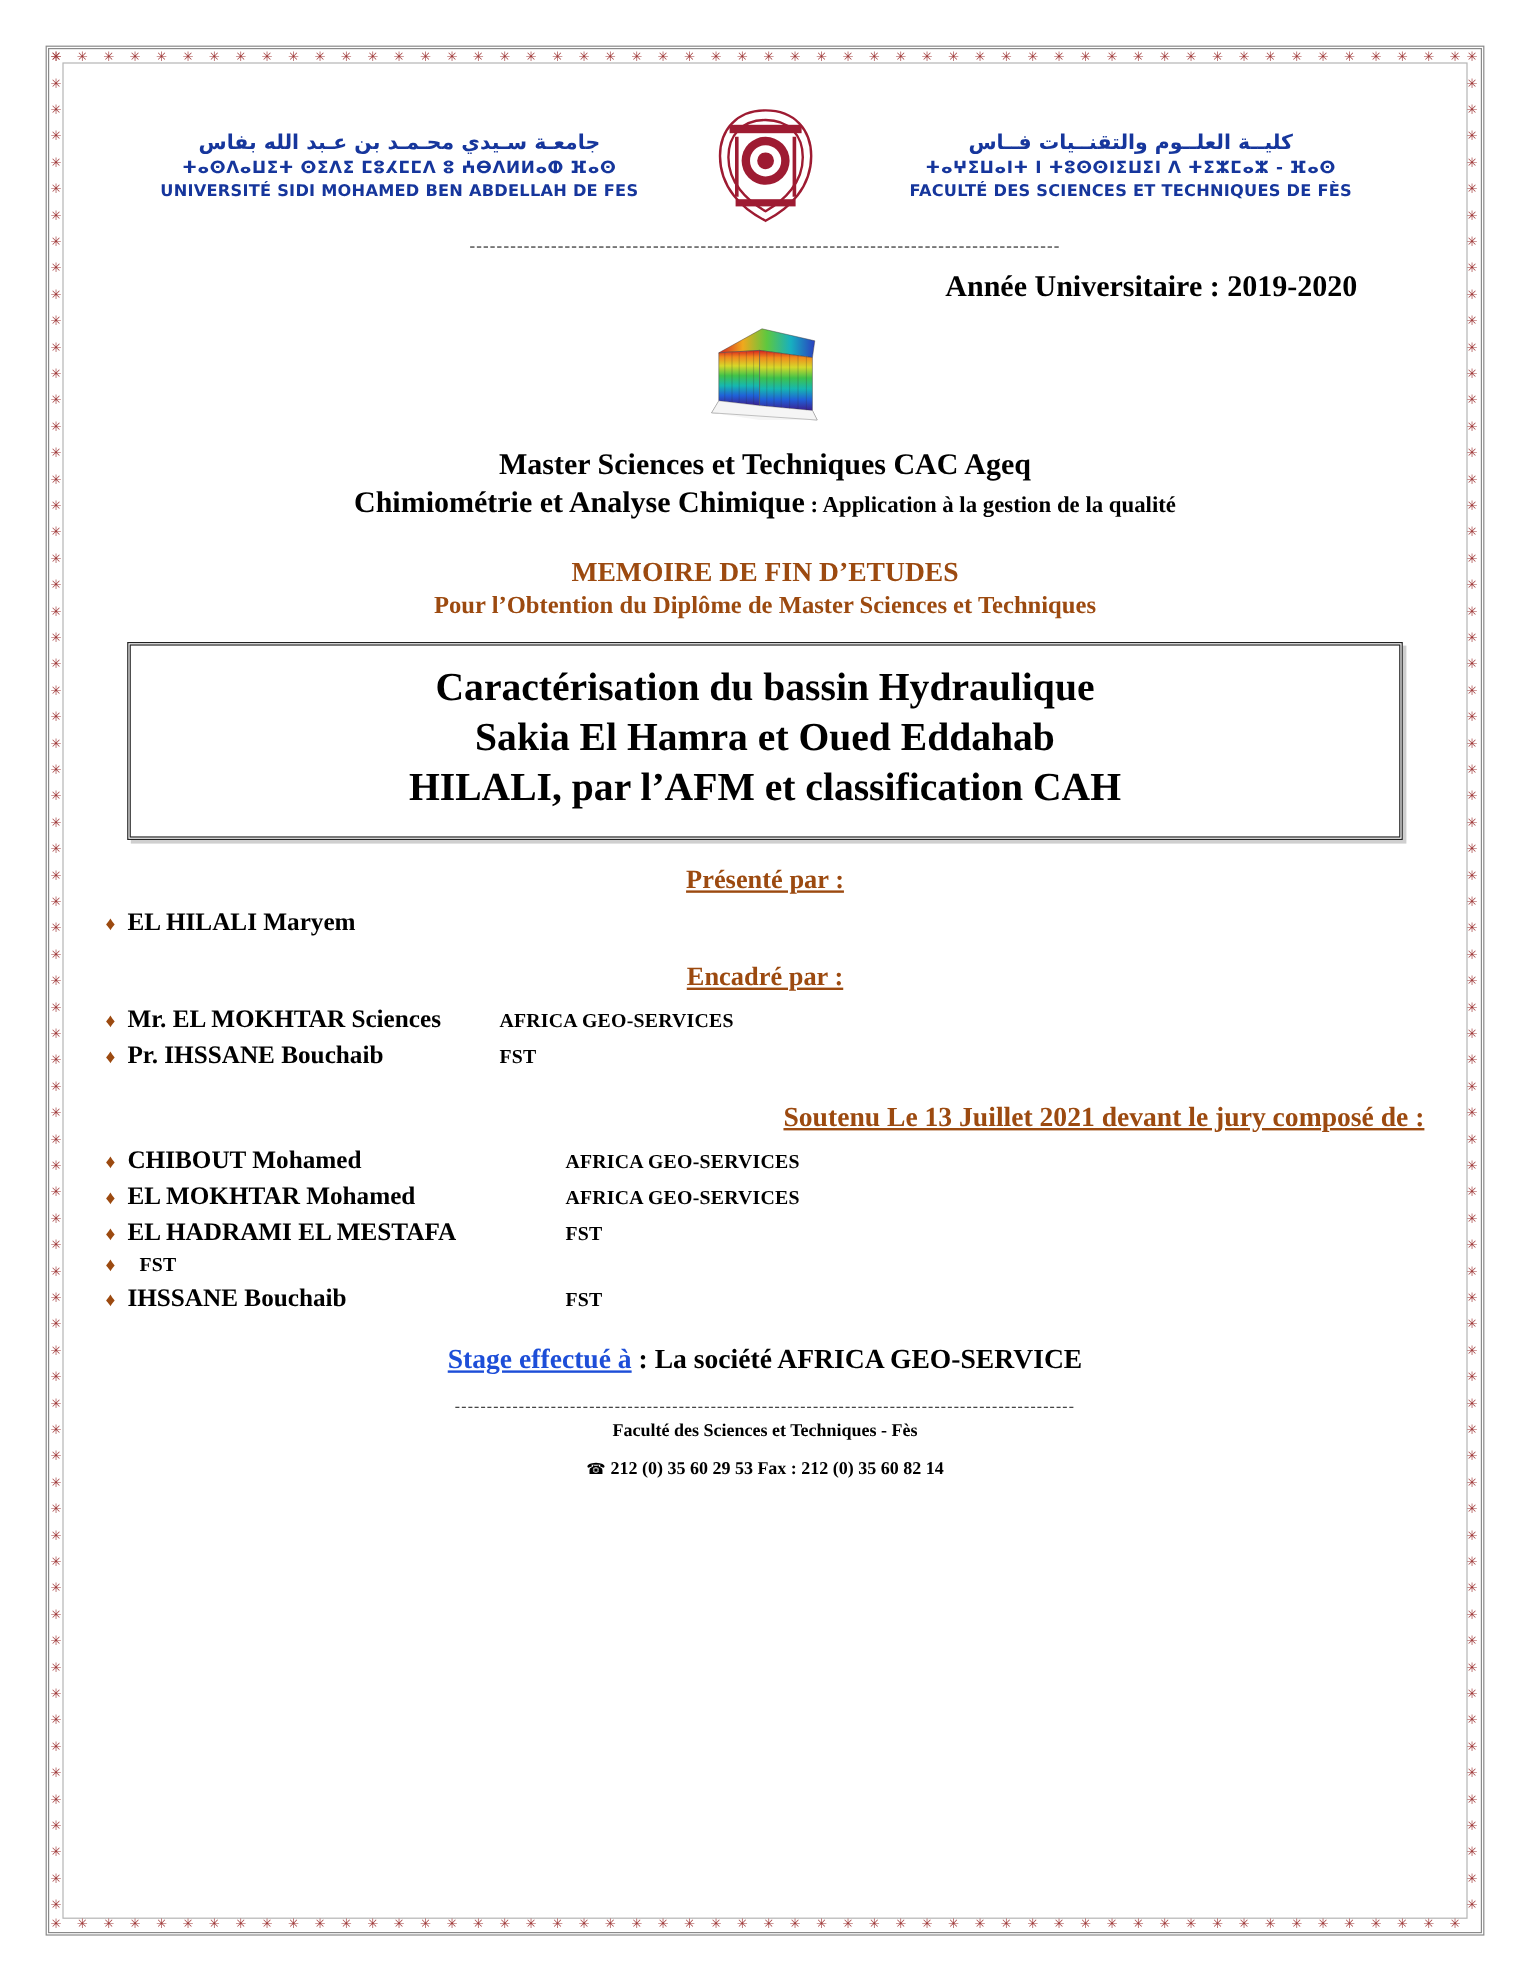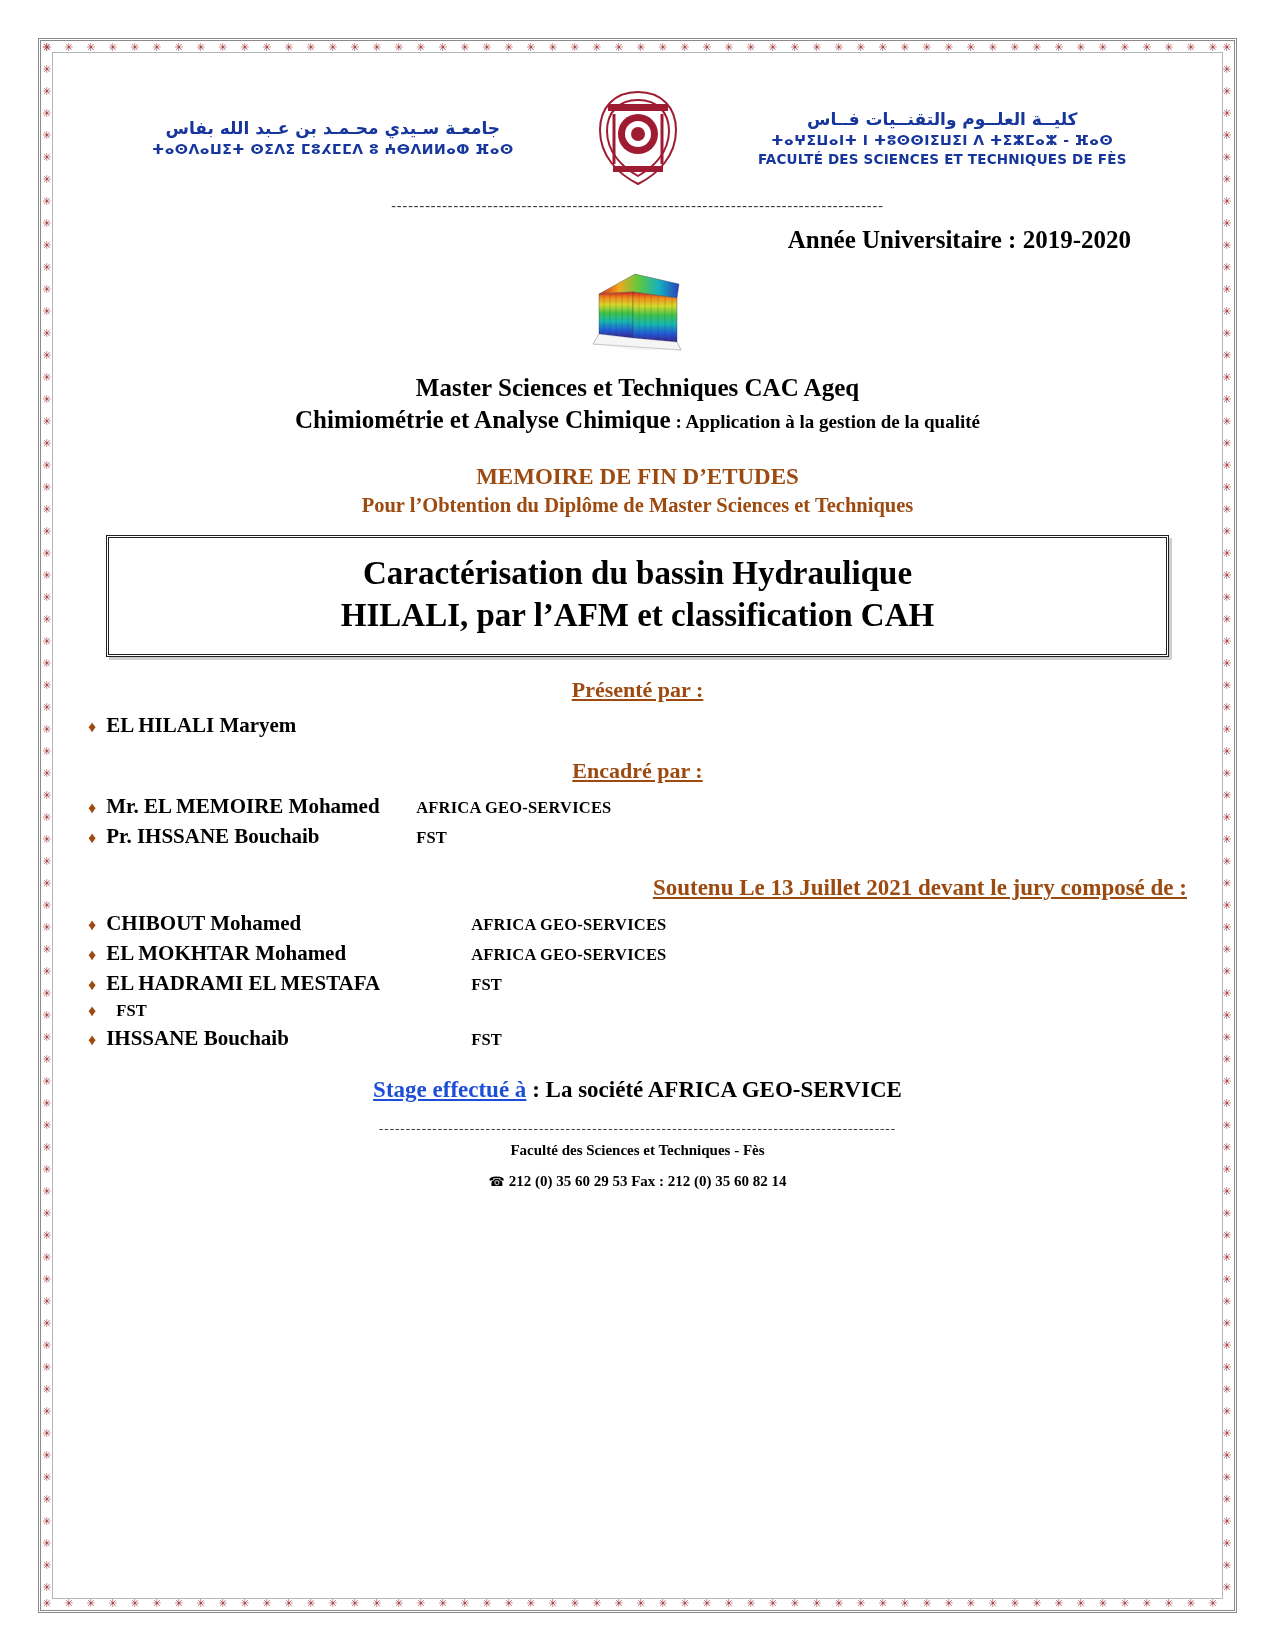--- a/index.html
+++ b/index.html
@@ -526,20 +526,21 @@
     <span style="left: 1180px; top: 1540px;">✳</span>
   </div>
 
 <div class="content">
 
   <div class="header">
 
     <div class="uni-block">
       <div class="uni-ar">جامعـة سـيدي محـمـد بن عـبد الله بفاس</div>
       <div class="uni-tif">ⵜⴰⵙⴷⴰⵡⵉⵜ ⵙⵉⴷⵉ ⵎⵓⵃⵎⵎⴷ ⵓ ⵄⴱⴷⵍⵍⴰⵀ ⴼⴰⵙ</div>
+      <div class="uni-fr">UNIVERSITÉ SIDI MOHAMED BEN ABDELLAH DE FES</div>
     </div>
 
     <div class="crest">
       <svg viewBox="0 0 108 104" width="108" height="104" aria-hidden="true">
         <g fill="none" stroke="#9e1b32" stroke-width="2">
           <path d="M54 6 C30 6 16 22 16 44 C16 70 34 88 54 98 C74 88 92 70 92 44 C92 22 78 6 54 6 Z"></path>
           <path d="M54 14 C34 14 23 27 23 45 C23 66 38 81 54 90 C70 81 85 66 85 45 C85 27 74 14 54 14 Z"></path>
         </g>
         <circle cx="54" cy="48" r="20" fill="#9e1b32"></circle>
         <circle cx="54" cy="48" r="13" fill="#ffffff"></circle>
@@ -614,36 +615,37 @@
   <div class="master-title">Master Sciences et Techniques CAC Ageq</div>
   <div class="master-sub">
     <span>Chimiométrie et Analyse Chimique</span><span class="small"> : Application à la gestion de la qualité</span>
   </div>
 
   <div class="memoire">MEMOIRE DE FIN D’ETUDES</div>
   <div class="memoire-sub">Pour l’Obtention du Diplôme de Master Sciences et Techniques</div>
 
   <div class="title-box">
     <div class="line">Caractérisation du bassin Hydraulique</div>
+    <div class="line">Sakia El Hamra et Oued Eddahab</div>
     <div class="line">HILALI, par l’AFM et classification CAH</div>
   </div>
 
   <div class="sec-head">Présenté par :</div>
   <ul class="people single-person">
     <li>
       <span class="bullet">♦</span>
       <span class="p-name">EL HILALI Maryem</span>
     </li>
   </ul>
 
   <div class="sec-head">Encadré par :</div>
   <ul class="people encadre-list">
     <li>
       <span class="bullet">♦</span>
-      <span class="p-name">Mr.  EL MEMOIRE Mohamed</span>
+      <span class="p-name">Mr.  EL MOKHTAR Sciences</span>
       <span class="p-aff">AFRICA GEO-SERVICES</span>
     </li>
     <li>
       <span class="bullet">♦</span>
       <span class="p-name">Pr.   IHSSANE Bouchaib</span>
       <span class="p-aff">FST</span>
     </li>
   </ul>
 
   <div class="jury-head">Soutenu Le 13 Juillet 2021 devant le jury composé de :</div>

